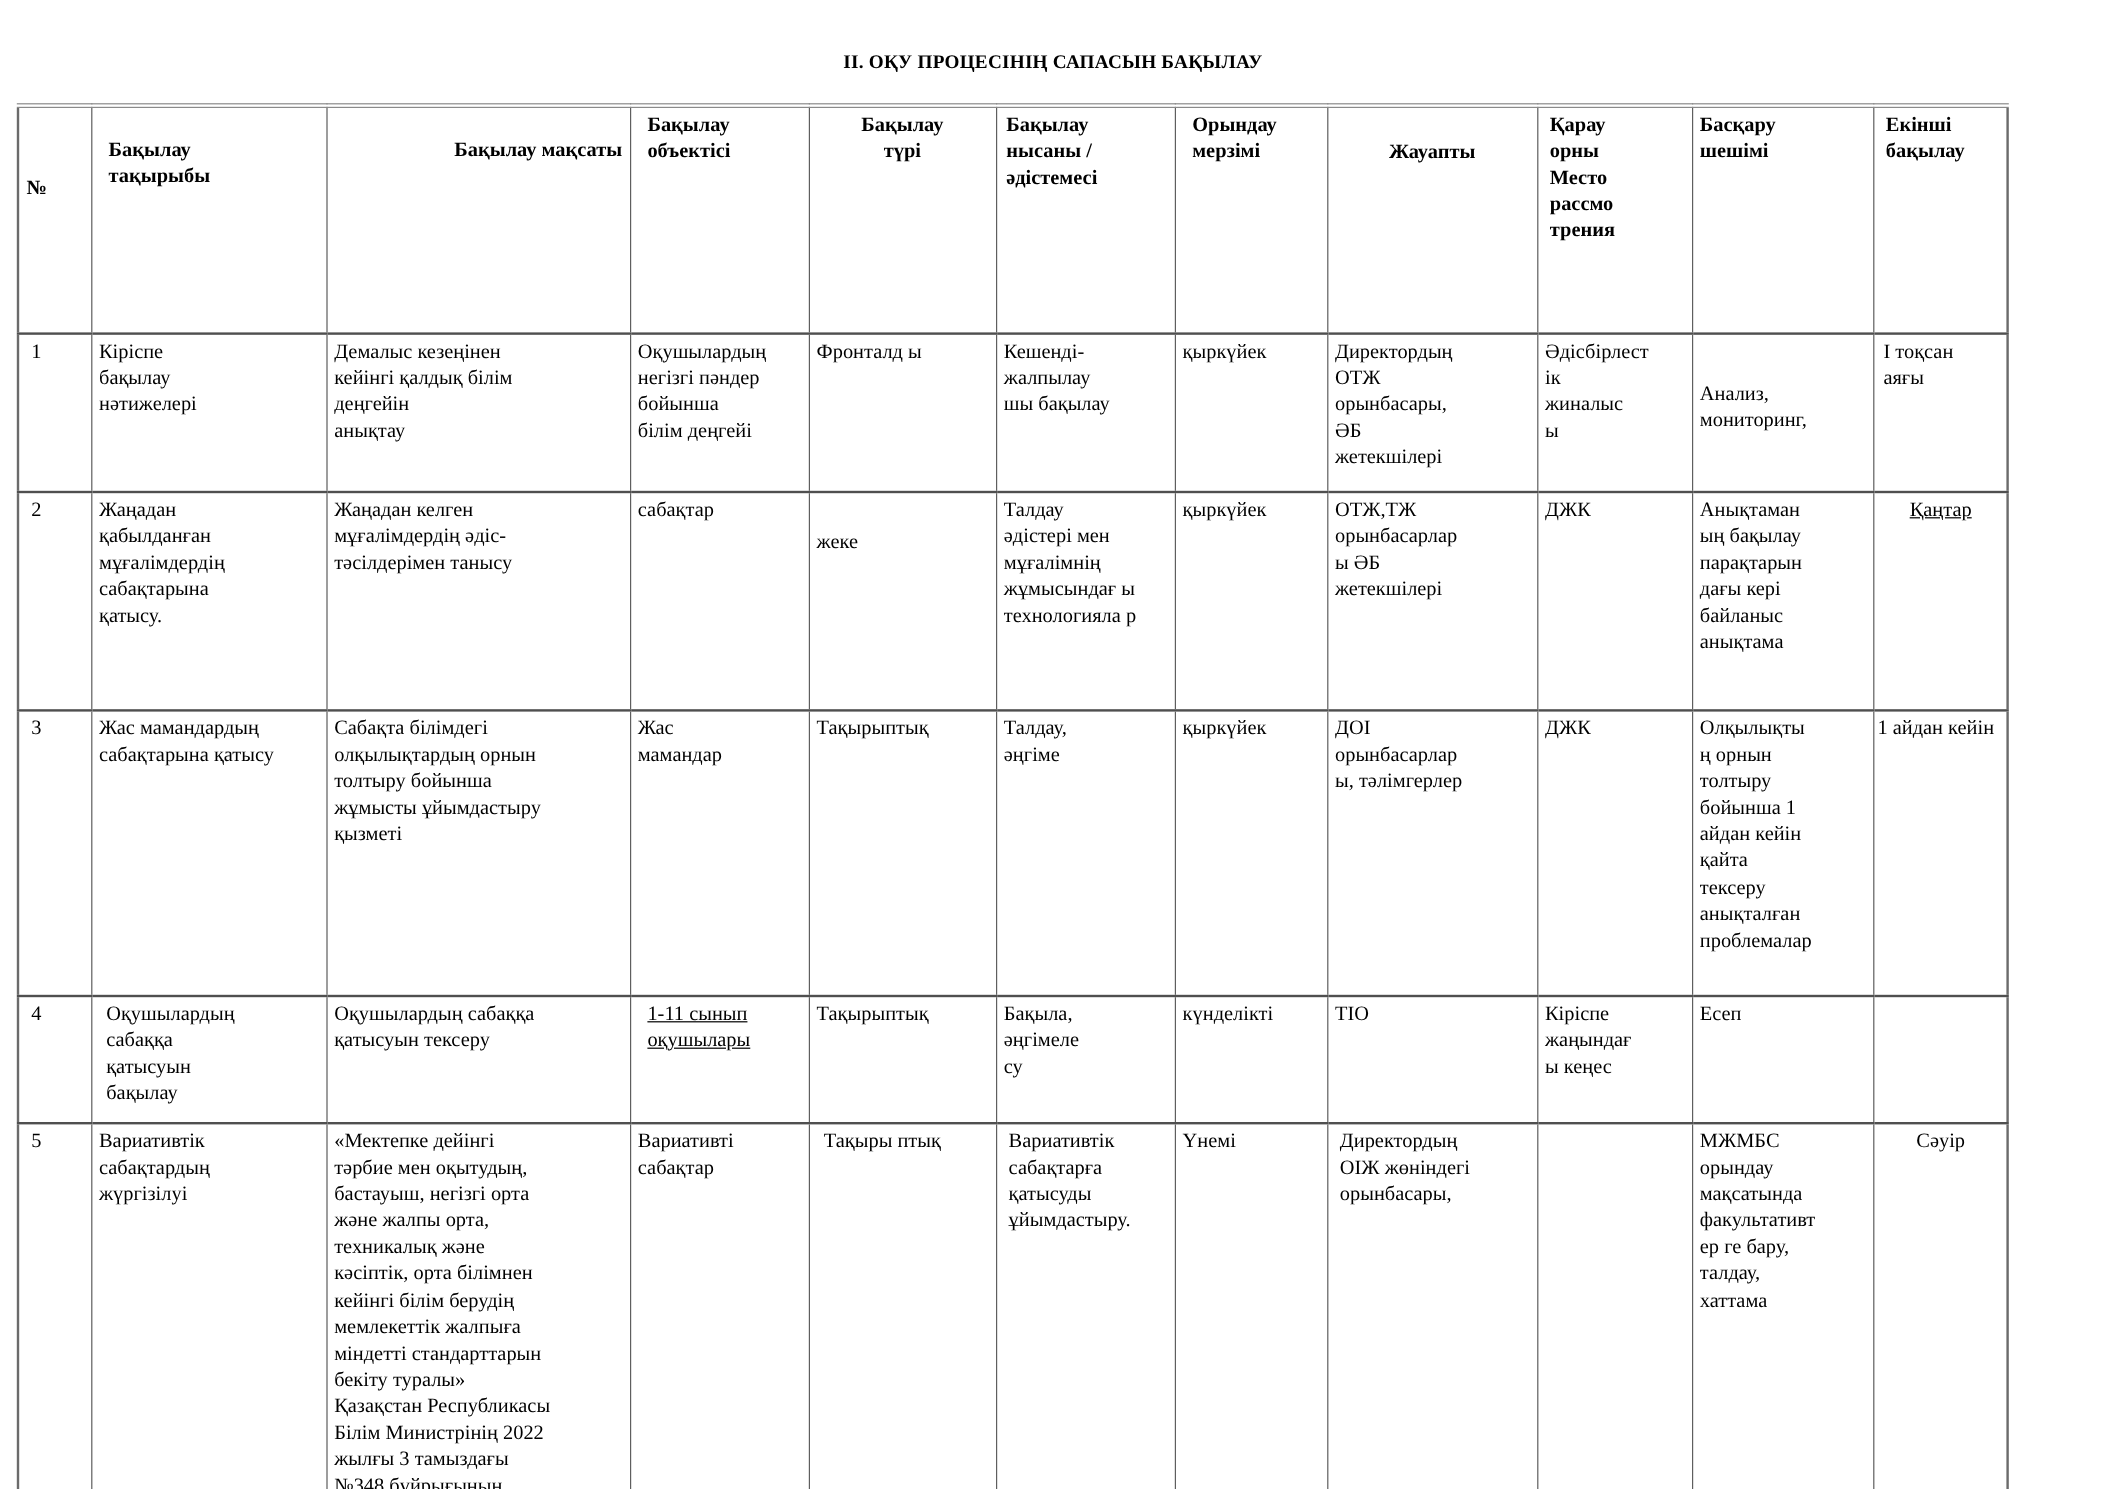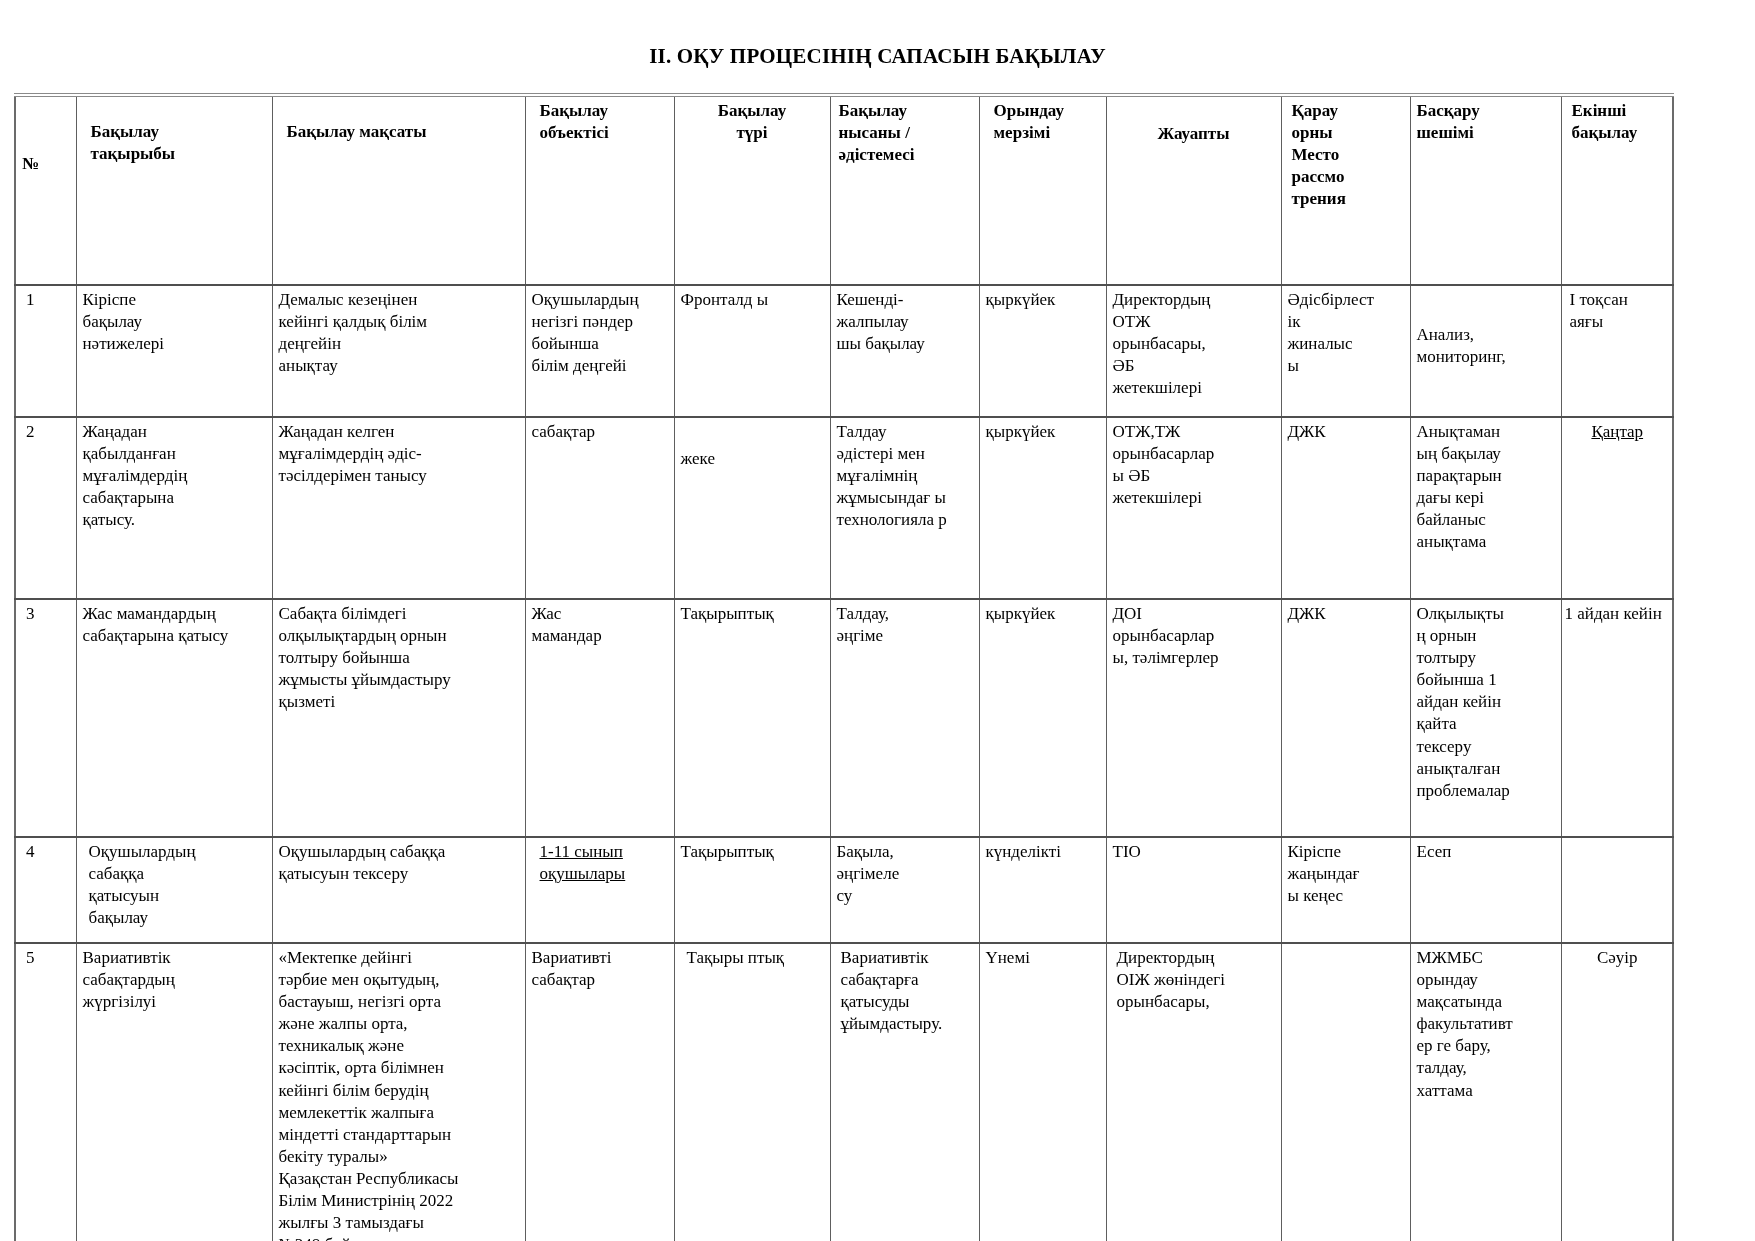--- a/index.html
+++ b/index.html
@@ -11,21 +11,21 @@
     width: 1755px;
     height: 1241px;
     font-family: "Liberation Serif", "DejaVu Serif", serif;
     color: #000000;
     overflow: hidden;
   }
   .page-title {
     margin-top: 44px;
     text-align: center;
     font-weight: bold;
-    font-size: 21px;
+    font-size: 16px;
     letter-spacing: 0.2px;
   }
   table.control-table {
     border-collapse: collapse;
     table-layout: fixed;
     width: 1658px;
     margin: 24px 0 0 14px;
     border: 2px solid #6b6b6b;
     border-top: 4px double #8a8a8a;
   }
@@ -39,21 +39,21 @@
     white-space: pre-line;
     overflow-wrap: break-word;
     text-align: left;
     font-weight: normal;
   }
   
   .control-table thead tr { height: 190px; }
   .control-table th { font-weight: bold; }
   .control-table th:nth-child(1)  { padding-top: 56px; }
   .control-table th:nth-child(2)  { padding-top: 24px; padding-left: 14px; }
-  .control-table th:nth-child(3)  { padding-top: 24px; padding-left: 14px; }
+  .control-table th:nth-child(3)  { padding-top: 24px; padding-left: 14px; text-align: right; }
   .control-table th:nth-child(4)  { padding-left: 14px; }
   .control-table th:nth-child(5)  { text-align: center; }
   .control-table th:nth-child(6)  { padding-left: 8px; }
   .control-table th:nth-child(7)  { padding-left: 14px; }
   .control-table th:nth-child(8)  { padding-top: 26px; text-align: center; }
   .control-table th:nth-child(9)  { padding-left: 10px; }
   .control-table th:nth-child(10) { }
   .control-table th:nth-child(11) { padding-left: 10px; margin-left: 34px; }
   
   .control-table tbody tr:nth-child(1) { height: 132px; }

